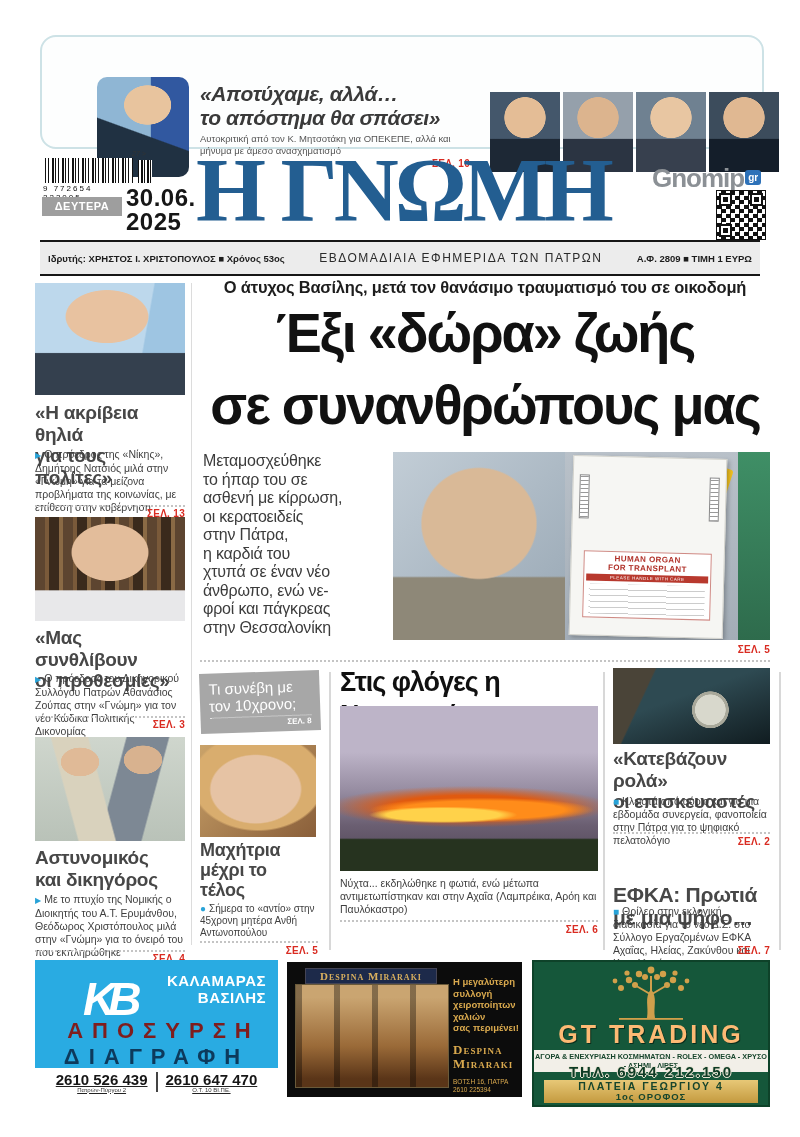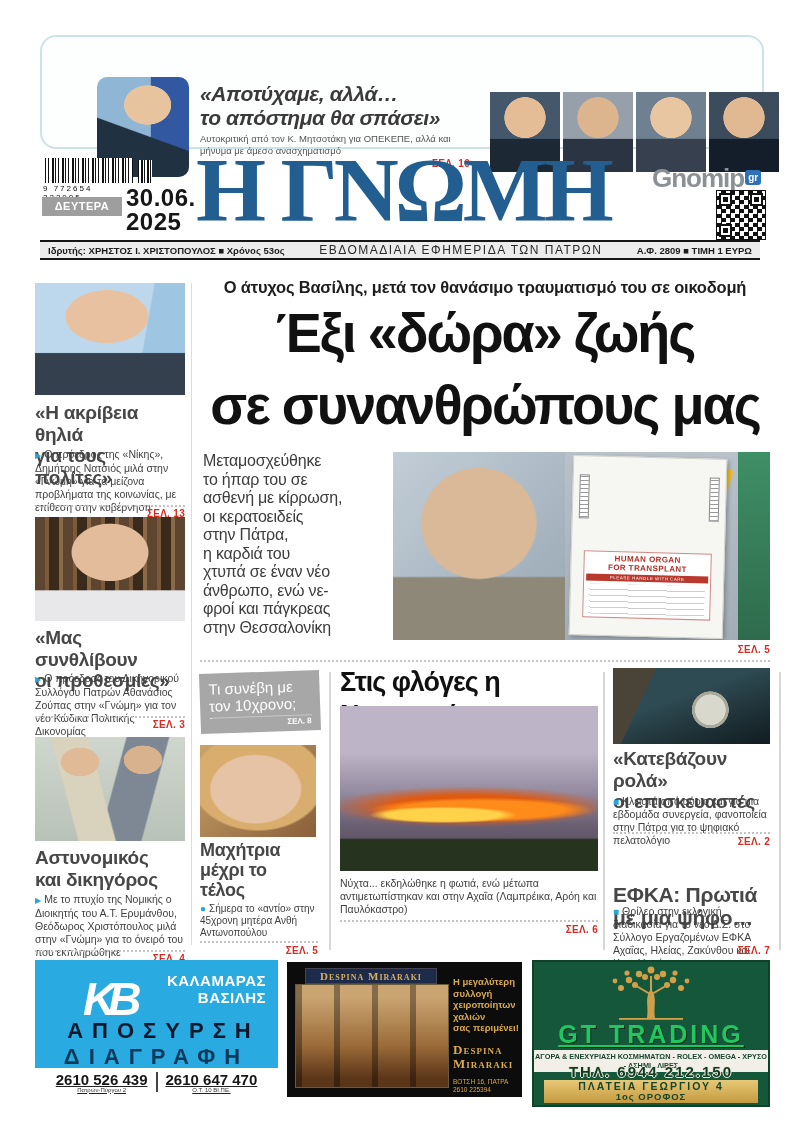--- a/index.html
+++ b/index.html
@@ -46,21 +46,21 @@
     font-size:90px;line-height:90px;color:#235e91;letter-spacing:-4px;}
   #gnomip{left:652px;top:163px;font-size:26px;font-weight:bold;color:#8b9095;letter-spacing:-1px;}
   #gnomip-gr{display:inline-block;background:#2d71b8;color:#fff;font-size:10px;font-weight:bold;
     border-radius:3px;padding:2px 3px;vertical-align:6px;margin-left:1px;letter-spacing:0;}
   #qr{left:716px;top:190px;width:48px;height:48px;border:1px solid #111;
     background:conic-gradient(#111 25%,#fff 0 50%,#111 0 75%,#fff 0) 0 0/9px 9px;}
   .qf{position:absolute;width:13px;height:13px;border:2px solid #111;background:#fff;box-sizing:border-box;}
   .qf::after{content:"";position:absolute;left:2px;top:2px;width:5px;height:5px;background:#111;}
   #infostrip{left:40px;top:240px;width:720px;height:20px;background:#ececec;
     border-top:2px solid #161616;border-bottom:2px solid #161616;box-sizing:border-box;
-    display:flex;align-items:center;justify-content:space-between;padding:8px 8px;}
+    display:flex;align-items:center;justify-content:space-between;padding:16px 8px;}
   #info-founder{font-size:9.5px;font-weight:bold;color:#1c1c1c;}
   #info-sub{font-size:12px;color:#2a2a2a;letter-spacing:1.5px;}
   #info-issue{font-size:9.5px;font-weight:bold;color:#1c1c1c;}
 
   
   #s1-photo{left:35px;top:283px;width:150px;height:112px;
     background:radial-gradient(ellipse 28% 24% at 48% 30%,#e8c2a0 97%,rgba(0,0,0,0) 100%),
     linear-gradient(180deg,rgba(0,0,0,0) 62%,#34404e 63%),
     linear-gradient(100deg,#bdd8ec 70%,#9ec5e2 71%);}
   #s2-photo{left:35px;top:517px;width:150px;height:104px;
@@ -139,21 +139,21 @@
   #efka-pg{left:613px;top:945px;width:157px;}
   #vr3{left:779px;top:672px;height:278px;}
   #vr0{left:191px;top:283px;height:662px;width:1px;background:#dcdcdc;}
 
   
   #ad1{left:35px;top:960px;width:243px;height:136px;background:#29abe2;}
   #kb-logo{position:absolute;left:48px;top:12px;font-size:46px;font-weight:bold;font-style:italic;
     color:#fff;letter-spacing:-8px;}
   #kb-name{position:absolute;right:12px;top:12px;text-align:right;color:#fff;font-weight:bold;
     font-size:15px;line-height:17px;letter-spacing:.5px;}
-  #kb-line1{position:absolute;left:14px;right:0;top:58px;text-align:center;color:#0f172a;
+  #kb-line1{position:absolute;left:14px;right:0;top:58px;text-align:center;color:#7f1d1d;
     font-weight:bold;font-size:22px;letter-spacing:9px;}
   #kb-line2{position:absolute;left:0;right:0;top:84px;text-align:center;color:#0d3a5c;
     font-weight:bold;font-size:22px;letter-spacing:9px;}
   #kb-strip{position:absolute;left:0;right:0;bottom:0;height:28px;background:#fff;
     display:flex;align-items:center;justify-content:center;gap:8px;text-decoration:underline;}
   .kb-phone{font-weight:bold;font-size:15px;color:#161616;line-height:15px;}
   .kb-small{font-size:6px;color:#333;text-align:center;}
   #kb-sep{width:2px;height:20px;background:#444;}
 
   #ad2{left:287px;top:962px;width:235px;height:135px;background:#0c0c0c;}
@@ -164,22 +164,22 @@
     font-family:"Liberation Serif",serif;font-variant:small-caps;font-weight:bold;font-size:11px;
     text-align:center;padding:1px 0;letter-spacing:1px;border:1px solid #445;}
   #mir-right{position:absolute;left:166px;top:14px;width:66px;color:#d9a94e;}
   #mir-tag{font-size:9.5px;line-height:11.5px;font-weight:bold;}
   #mir-brand{font-family:"Liberation Serif",serif;font-variant:small-caps;font-weight:bold;
     font-size:13px;line-height:14px;letter-spacing:1px;margin-top:9px;}
   #mir-addr{font-size:6.5px;line-height:8px;margin-top:7px;}
 
   #ad3{left:532px;top:960px;width:238px;height:147px;background:#15573a;border:2px solid #0e4229;box-sizing:border-box;}
   #gt-tree{position:absolute;left:50%;top:2px;transform:translateX(-50%);}
-  #gt-name{position:absolute;left:0;right:0;top:58px;text-align:center;color:#22c55e;
-    font-weight:bold;font-size:25px;letter-spacing:3px;text-shadow:1px 1px 0 #0a2e1c;text-decoration:underline;}
+  #gt-name{position:absolute;left:0;right:0;top:58px;text-align:center;color:#fdba74;
+    font-weight:bold;font-size:25px;letter-spacing:3px;text-shadow:1px 1px 0 #0a2e1c;}
   #gt-services{position:absolute;left:0;right:0;top:88px;background:#f2efe8;color:#17452c;
     font-weight:bold;font-size:7.3px;text-align:center;padding:2px 0;}
   #gt-phone{position:absolute;left:0;right:0;top:101px;text-align:center;color:#0d3b24;
     font-weight:bold;font-size:15px;letter-spacing:2px;
     text-shadow:-1px 0 #e8e4d4,1px 0 #e8e4d4,0 -1px #e8e4d4,0 1px #e8e4d4;}
   #gt-gold{position:absolute;left:10px;right:10px;top:118px;background:linear-gradient(180deg,#e7c877,#c49a3f);
     color:#17452c;font-weight:bold;text-align:center;padding:1px 0 1px;}
   #gt-addr1{font-size:10.5px;letter-spacing:2px;line-height:11px;}
   #gt-addr2{font-size:9.5px;letter-spacing:1px;line-height:10px;}
 </style>

